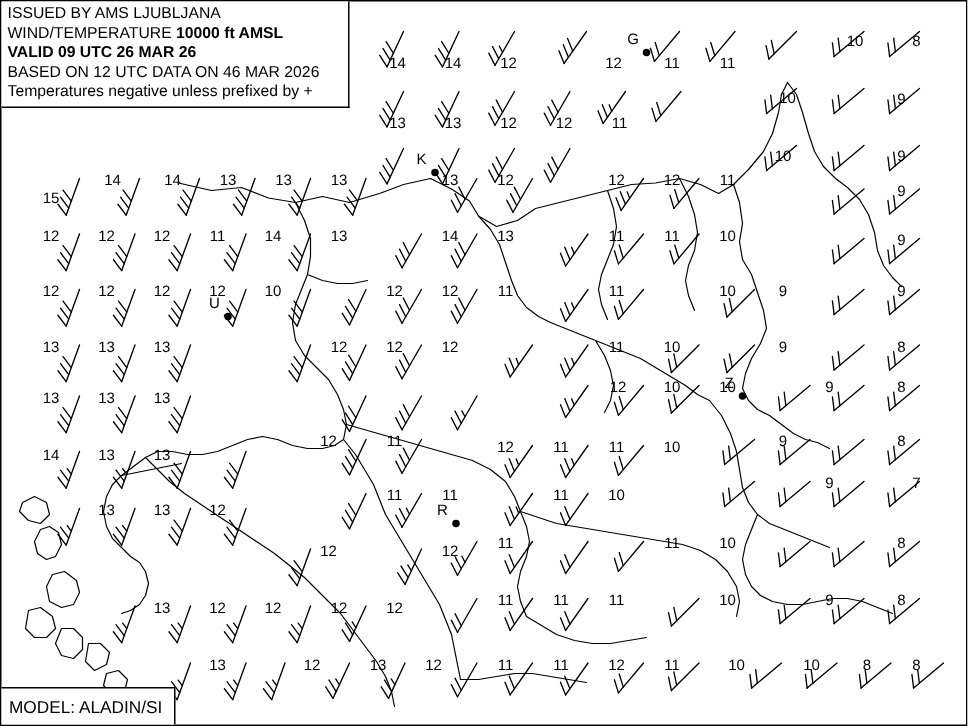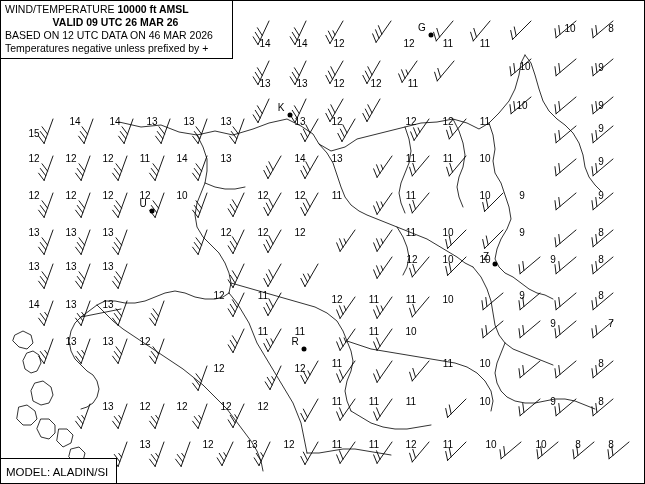--- a/index.html
+++ b/index.html
@@ -25,21 +25,21 @@
     border:1px solid #000;
     border-left:none;border-top:none;
     padding:2px 6px 3px 4px;
     box-sizing:border-box;
     width:232px;
     z-index:40;
   }
   #legend-box div{
     font-size:10.5px;line-height:13px;color:#000;white-space:nowrap;
   }
-  #legend-box .b{font-weight:bold;text-align:center;}
+  #legend-box .b{font-weight:bold;}
   
   #model-box{
     position:absolute;left:0;bottom:0;
     background:#ffffff;
     border:1px solid #000;
     border-left:none;border-bottom:none;
     padding:3px 8px 3px 5px;
     box-sizing:border-box;
     z-index:40;
     margin-top:12px;
@@ -1083,20 +1083,21 @@
       <div class="city-label" style="left: 280px; top: 106px;">K</div>
       <div class="city-dot" style="left: 151px; top: 210px;"></div>
       <div class="city-label" style="left: 142px; top: 202px;">U</div>
       <div class="city-dot" style="left: 494px; top: 263px;"></div>
       <div class="city-label" style="left: 485px; top: 255px;">Z</div>
       <div class="city-dot" style="left: 303px; top: 348px;"></div>
       <div class="city-label" style="left: 294px; top: 340px;">R</div>
     </div>
 
   <div id="legend-box">
+    <div>ISSUED BY AMS LJUBLJANA</div>
     <div><span>WIND/TEMPERATURE </span><span class="b">10000 ft AMSL</span></div>
     <div class="b">VALID 09 UTC 26 MAR 26</div>
     <div>BASED ON 12 UTC DATA ON 46 MAR 2026</div>
     <div>Temperatures negative unless prefixed by +</div>
   </div>
 
   <div id="model-box">
     <span>MODEL: ALADIN/SI</span>
   </div>
 

